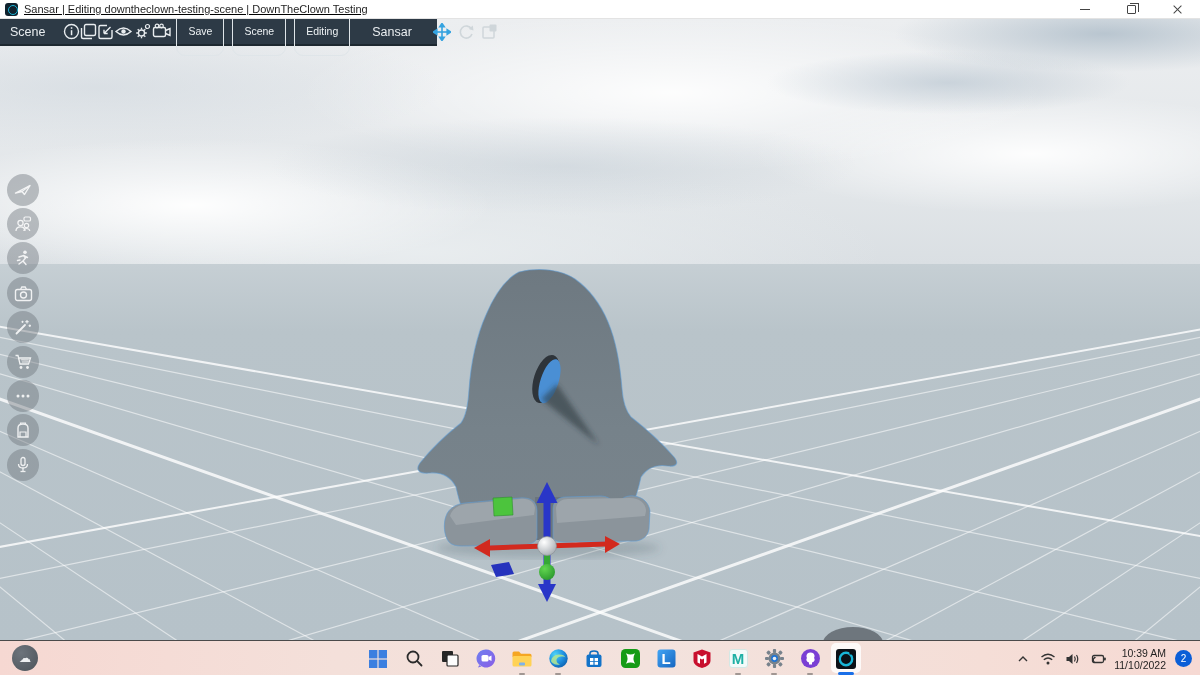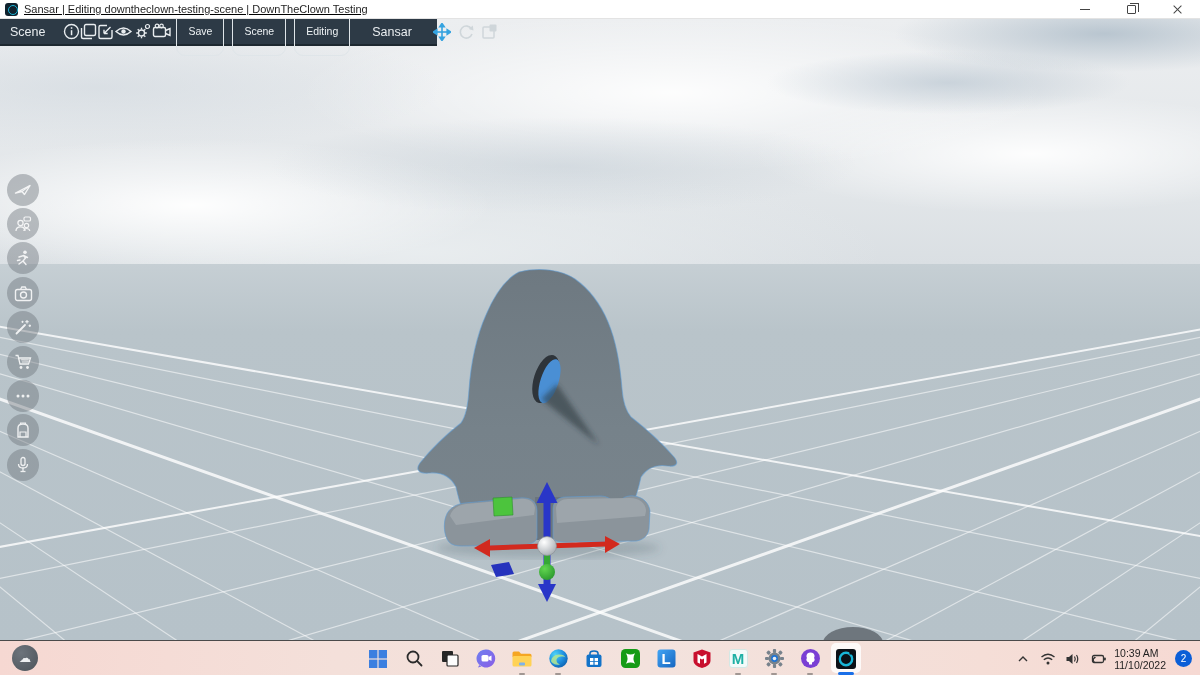--- a/index.html
+++ b/index.html
@@ -60,21 +60,21 @@
   .weather { position:absolute; left:12px; top:4px; width:26px; height:26px; border-radius:50%;
     background:radial-gradient(circle at 35% 30%, #6d747c, #4c535a); display:flex; align-items:center; justify-content:center;
     color:#eef0f2; font-size:12px; }
   .tb-center { position:absolute; left:360px; top:0; height:35px; display:flex; align-items:center; }
   .tb-slot { position:relative; width:36px; height:35px; display:flex; align-items:center; justify-content:center; }
   .run-dash { position:absolute; bottom:1px; left:15px; width:6px; height:2.5px; border-radius:2px; background:#a19692; }
   .active-tile { position:absolute; left:3px; top:2px; width:30px; height:30px; background:rgba(255,255,255,.8); border-radius:5px; }
   .active-bar { position:absolute; bottom:1px; left:10px; width:16px; height:3px; border-radius:2px; background:#1a6fe8; }
   .tray { position:absolute; right:8px; top:0; height:35px; display:flex; align-items:center; gap:7px; }
   .tray-ic { width:18px; height:18px; display:flex; align-items:center; justify-content:center; }
-  .clock { font-size:10.5px; color:#1f1f1f; line-height:12px; }
+  .clock { text-align:right; font-size:10.5px; color:#1f1f1f; line-height:12px; }
   .badge { width:17px; height:17px; border-radius:50%; background:#0b5ed7; color:#fff; font-size:10px;
     display:flex; align-items:center; justify-content:center; margin-left:2px; }
 
   .letter-L { font-size:15px; font-weight:bold; color:#fff; }
   .letter-M { font-size:15px; font-weight:bold; color:#1fb0a5; }
 </style>
 </head>
 <body>
 
 <div class="app">

